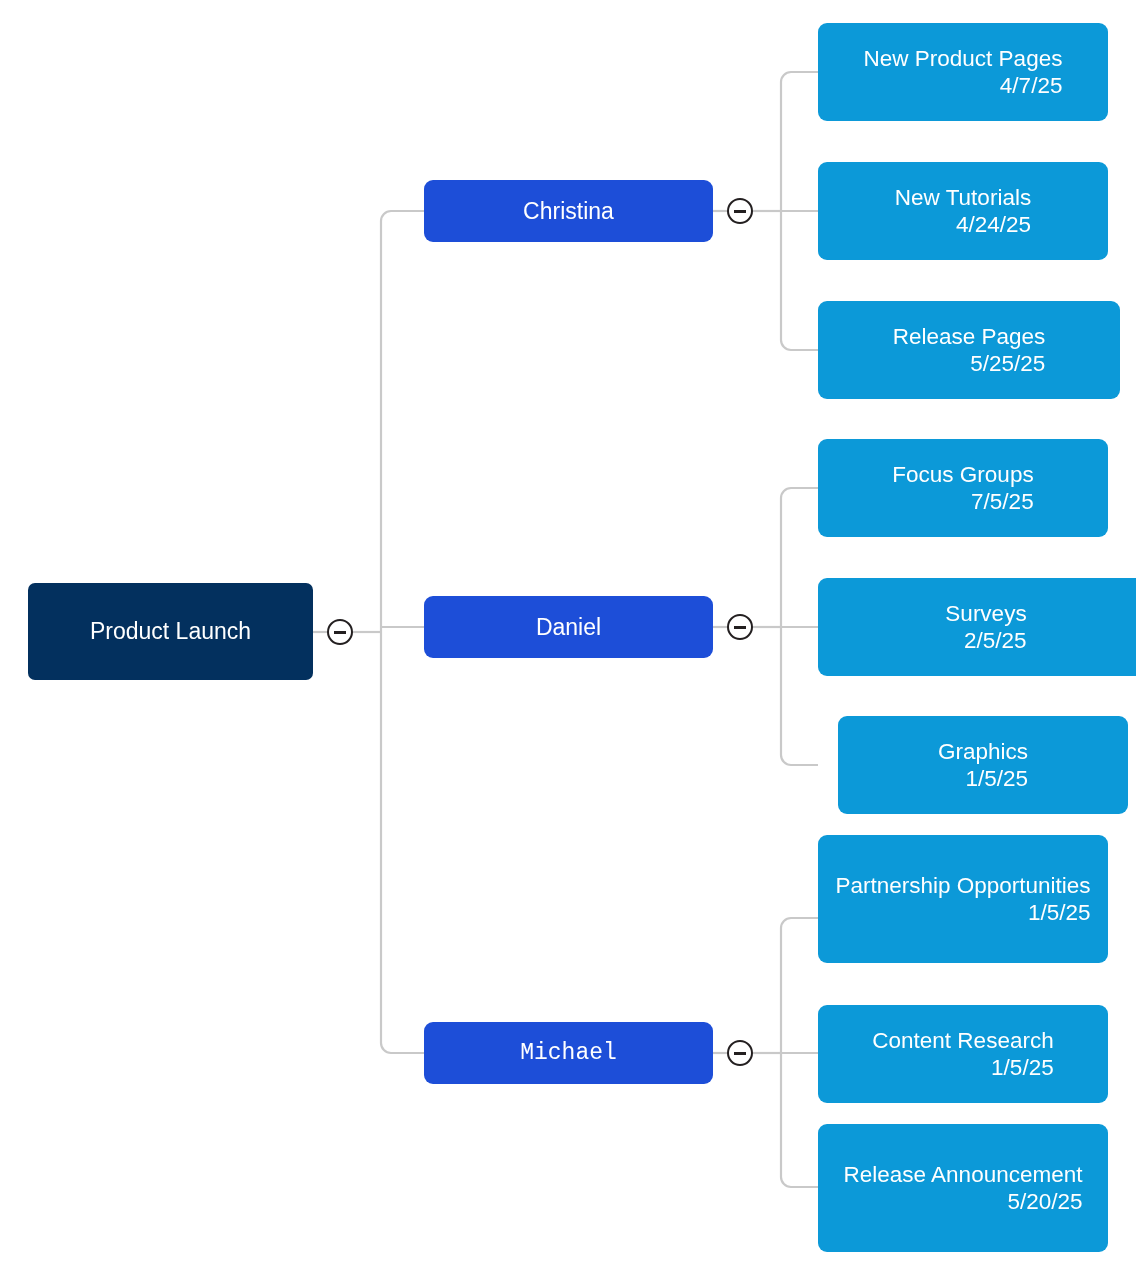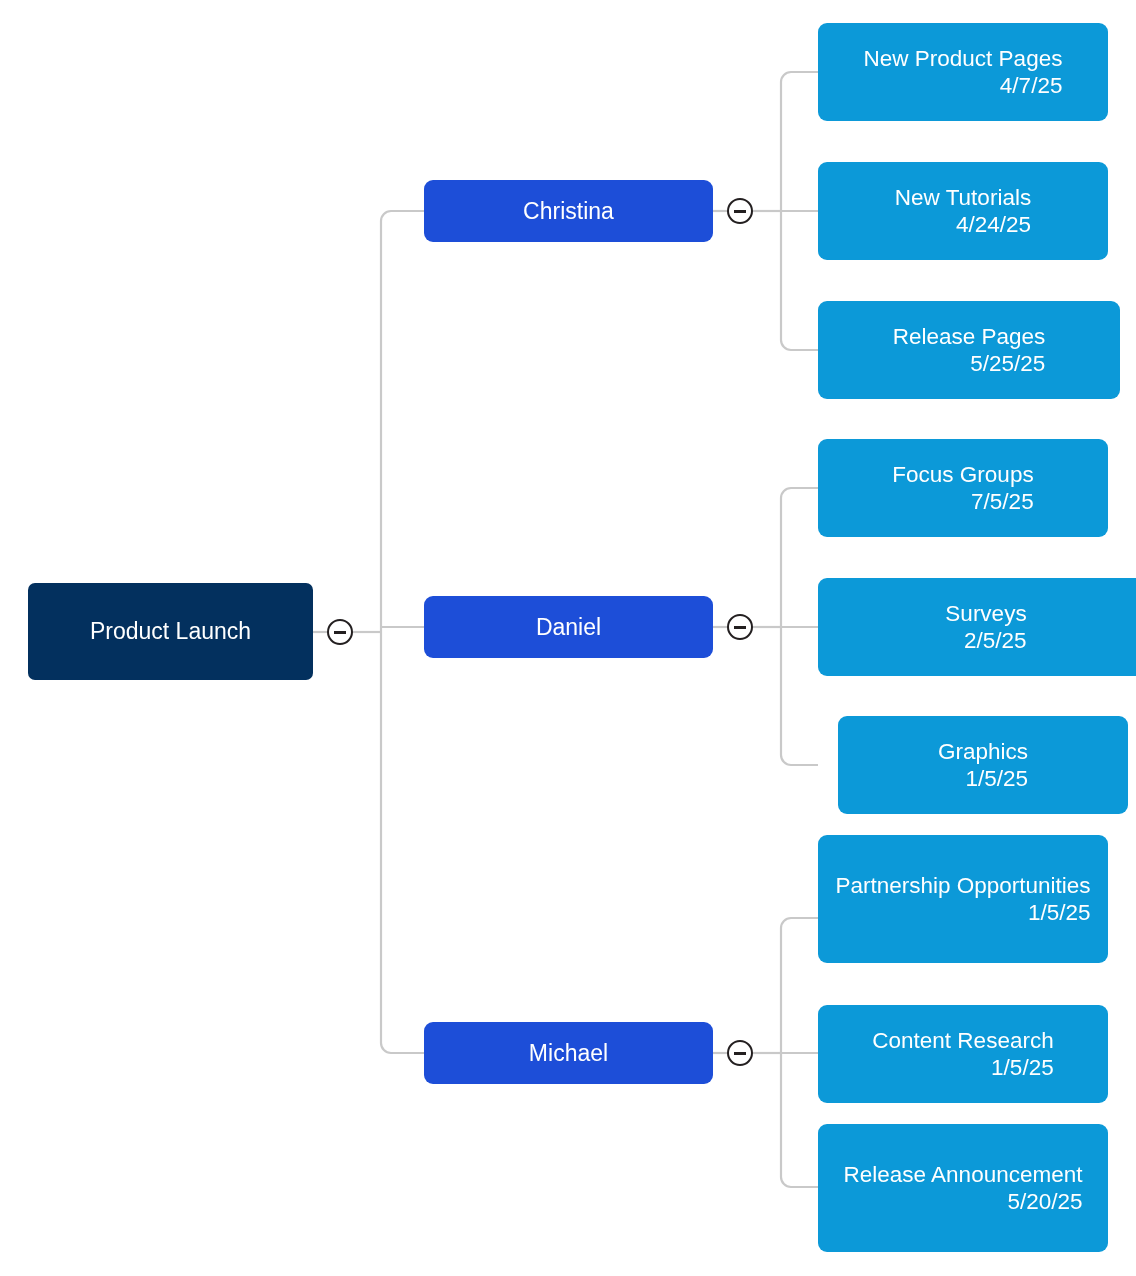--- a/index.html
+++ b/index.html
@@ -144,21 +144,21 @@
   </div>
   <div class="node node-leaf" style="left:818px; top:578px; width:336px; height:98px;">
     <span class="node-label">Surveys
 2/5/25</span>
   </div>
   <div class="node node-leaf" style="left:838px; top:716px; width:290px; height:98px;">
     <span class="node-label">Graphics
 1/5/25</span>
   </div>
 
-  <div class="node node-branch" style="left:424px; top:1022px; width:289px; height:62px;">
+  <div class="node node-branch" style="left:424px; top:1022px; width:289px; height:62px;font-family:Liberation Mono, monospace;">
     <span class="node-label">Michael</span>
   </div>
   <div class="toggle" style="left:727px; top:1040px;"></div>
 
   <div class="node node-leaf" style="left:818px; top:826px; width:290px; height:128px;margin-top:9px;">
     <span class="node-label">Partnership Opportunities
 1/5/25</span>
   </div>
   <div class="node node-leaf" style="left:818px; top:1005px; width:290px; height:98px;">
     <span class="node-label">Content Research

